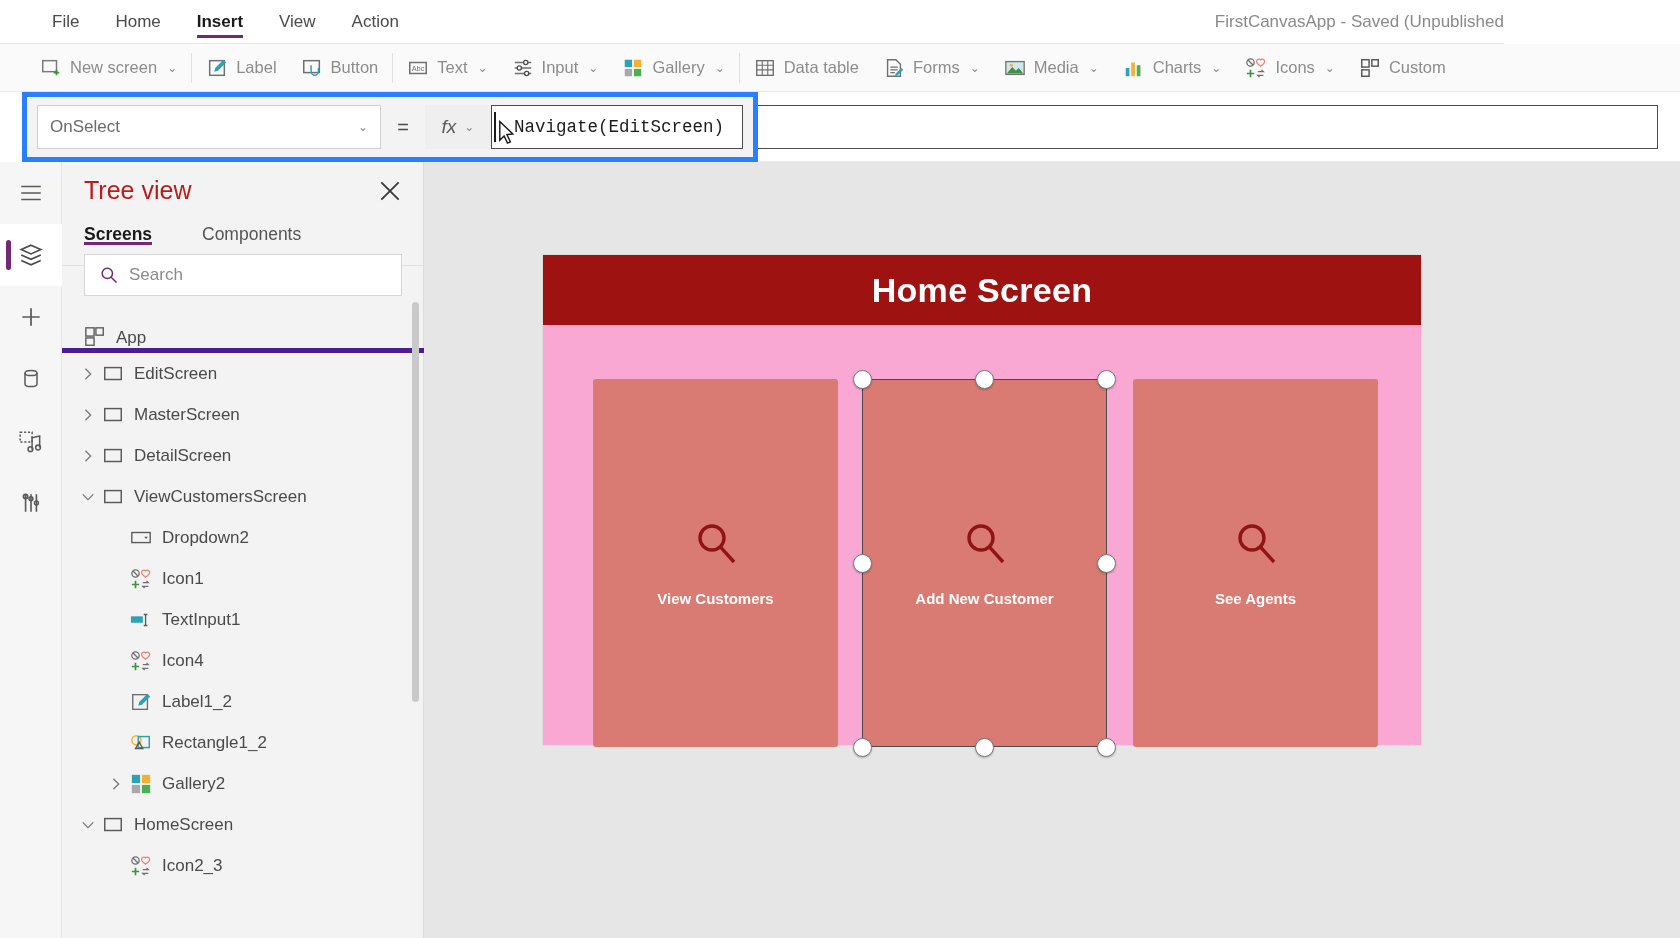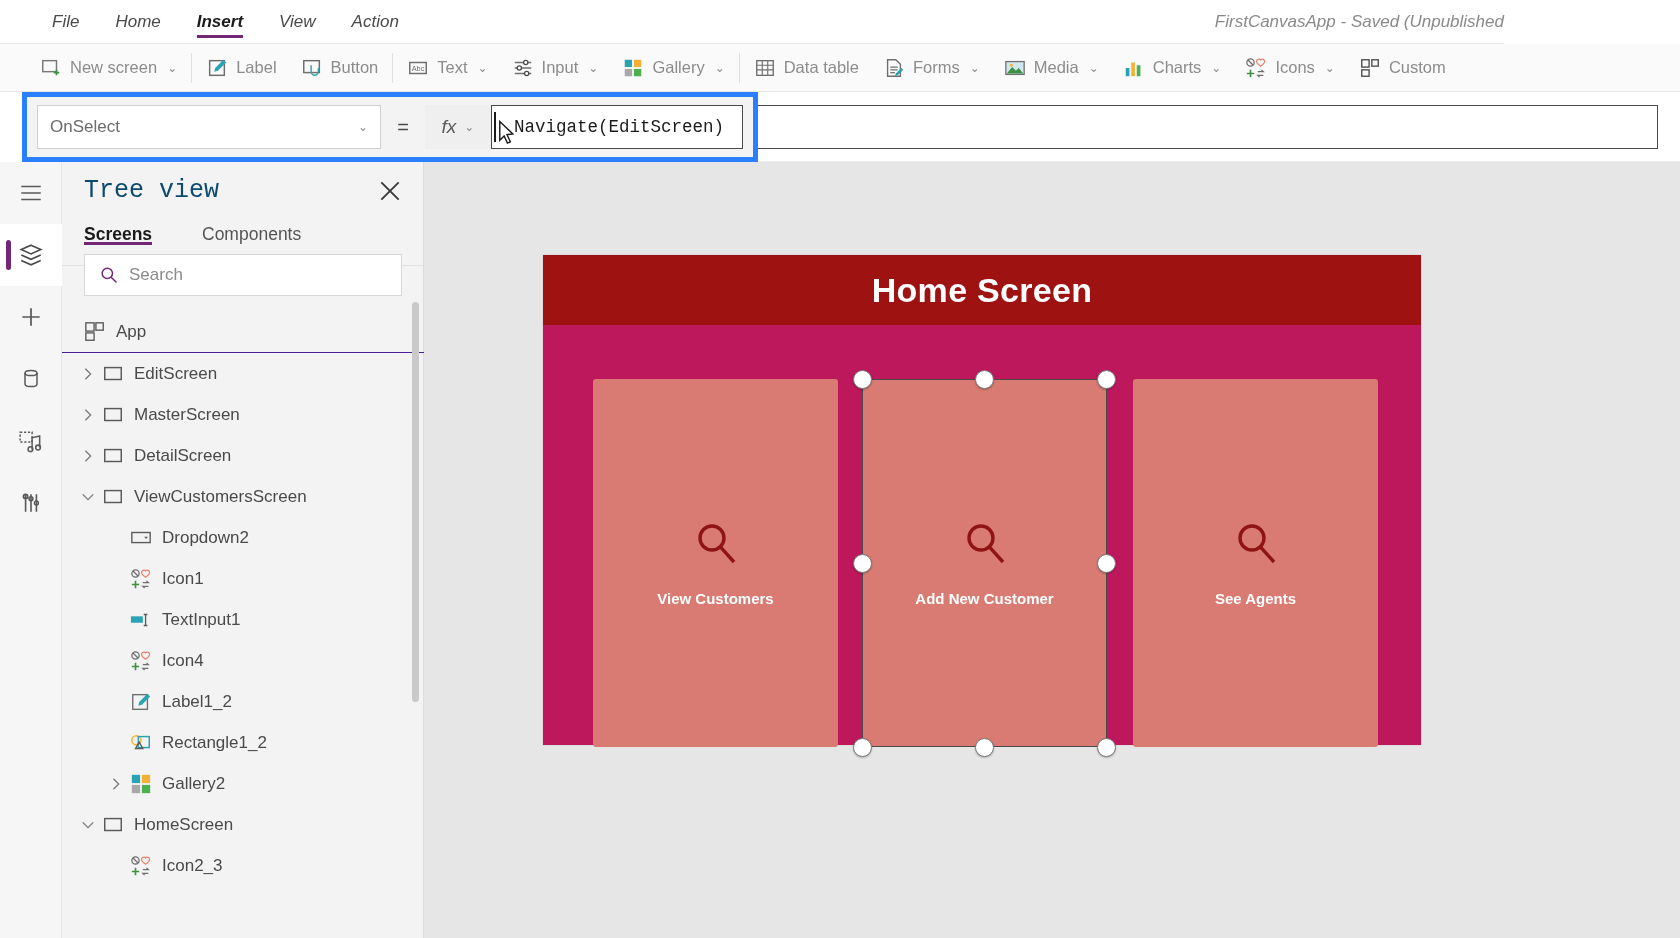--- a/index.html
+++ b/index.html
@@ -6,21 +6,21 @@
   html, body {
     width: 1680px; height: 938px;
     font-family: "Liberation Sans", sans-serif;
     background: #ffffff; overflow: hidden;
   }
   #app { position: relative; width: 1680px; height: 938px; background:#fff; }
 
   
   .titlebar {
     position:absolute; left:0; top:0; width:1504px; height:44px;
-    background:#ffffff; border-bottom:1px solid #e8e8e8;font-style:italic;
+    background:#ffffff; border-bottom:1px solid #e8e8e8;
   }
   .menu { position:absolute; left:34px; top:0; height:44px; display:flex; align-items:center; gap:0px; }
   .menu-item {
     position:relative; font-size:17px; color:#4a4a4a; padding:0 18px;
     height:44px; display:flex; align-items:center; cursor:default;
   }
   .menu-item.active { color:#1b1b1b; font-weight:bold; }
   .menu-item.active::after {
     content:""; position:absolute; left:18px; right:18px; bottom:6px;
     height:3px; background:#742774;
@@ -93,56 +93,56 @@
     content:""; position:absolute; left:6px; top:16px; width:5px; height:30px;
     background:#742774; border-radius:3px;
   }
 
   
   .tree {
     position:absolute; left:62px; top:162px; width:362px; height:776px;
     background:#f4f3f3; border-right:1px solid #dcdcdc;
   }
   .tree-head { position:relative; height:60px; }
-  .tree-title { position:absolute; left:22px; top:14px; font-size:25px; color:#0c4a6e;font-family:Liberation Mono, monospace; }
+  .tree-title { position:absolute; left:22px; top:14px; font-size:25px; color:#b91c1c; }
   .tree-close { position:absolute; right:20px; top:16px; width:26px; height:26px; cursor:default; }
   .tabs { position:relative; height:44px; border-bottom:1px solid #e2e1e1; }
   .tab {
     position:absolute; top:2px; font-size:17.5px; color:#555; padding-bottom:0; cursor:default;
   }
   .tab.active { color:#1b1b1b; font-weight:bold; }
   .tab.active::after {
     content:""; position:absolute; left:0; right:0; bottom:0; height:3px; background:#742774;
   }
   .searchbox {
     position:absolute; left:22px; top:92px; width:318px; height:42px;
     background:#fff; border:1px solid #d8d8d8; display:flex; align-items:center; gap:10px;
     padding-left:14px;
   }
   .search-ph { font-size:17px; color:#8a8a8a; }
   .tree-list { position:absolute; left:0; top:150px; width:362px; bottom:0; overflow:hidden; }
   .tree-row {
     position:relative; height:41px; display:flex; align-items:center;
     font-size:17px; color:#4a4a4a; cursor:default; white-space:nowrap;
   }
-  .tree-row.app-row { border-bottom:1px solid #4c1d95; }
+  .tree-row.app-row { border-bottom:5px solid #4c1d95;align-items:flex-end; }
   .tw { width:28px; display:flex; align-items:center; justify-content:center; flex:0 0 28px; }
   .ticon { width:22px; height:22px; flex:0 0 22px; margin-right:10px; }
   .scrollthumb {
     position:absolute; right:4px; top:140px; width:7px; height:400px;
     background:#c9c9c9; border-radius:4px;
   }
 
   
   .canvas-area {
     position:absolute; left:424px; top:162px; right:0; bottom:0; background:#e6e6e6;
   }
   .phone {
     position:absolute; left:119px; top:93px; width:878px; height:490px;
-    background:#be185d; box-shadow:0 0 0 1px #dcdcdc;
+    background:#f9a8d4; box-shadow:0 0 0 1px #dcdcdc;
   }
   .app-header {
     position:absolute; left:0; top:0; width:878px; height:70px;
     background:#9e1212; display:flex; align-items:center; justify-content:center;
   }
   .app-header-text { color:#fff; font-size:34px; font-weight:bold; letter-spacing:0.3px; }
   .card {
     position:absolute; top:124px; width:245px; height:368px;
     background:#d97b72; border-radius:3px;
     display:flex; flex-direction:column; align-items:center; justify-content:center;

